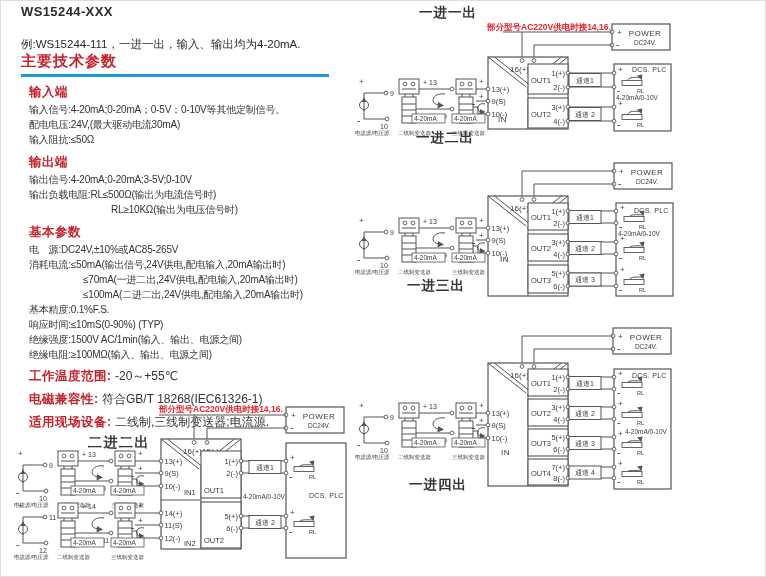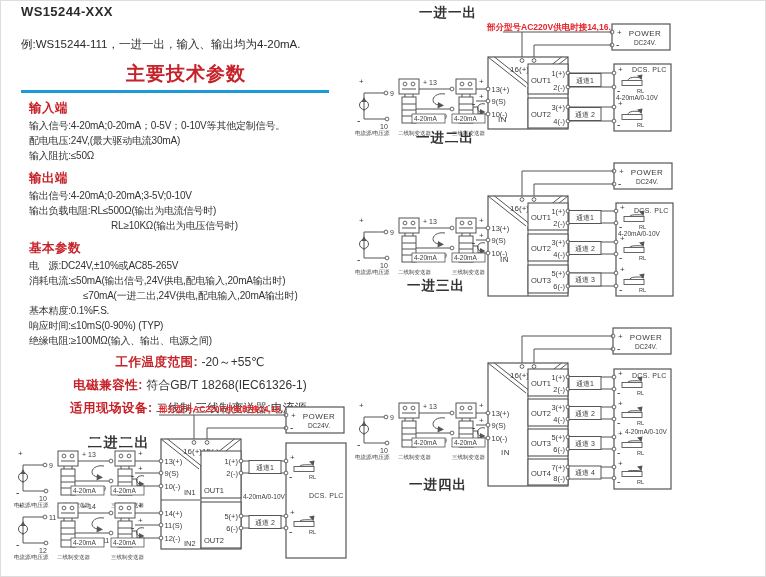--- a/index.html
+++ b/index.html
@@ -4,27 +4,27 @@
 <style>
   html,body{margin:0;padding:0;background:#fff;}
   body{position:relative;width:766px;height:577px;border:1px solid #ddd;box-sizing:border-box;
        font-family:"Liberation Sans","DejaVu Sans",sans-serif;overflow:hidden;}
   svg{position:absolute;font-family:"Liberation Sans","DejaVu Sans",sans-serif;}
   #right-diagrams{left:350px;top:0;}
   #bottom-diagram{left:0;top:400px;}
   .specs{position:absolute;left:20px;top:3px;width:330px;color:#333;}
   .model{font-size:13px;font-weight:600;color:#2b2b2b;letter-spacing:.4px;white-space:nowrap;}
   .example{font-size:11.5px;color:#2b2b2b;margin-top:18px;white-space:nowrap;}
-  .sec-title{font-size:19px;font-weight:700;color:#c62229;margin-top:9px;letter-spacing:1px;text-align:center;}
+  .sec-title{font-size:15px;font-weight:700;color:#c62229;letter-spacing:1px;}
   .rule{height:3px;background:#1b9ad7;margin-top:3px;width:308px;}
   .subhead{font-size:12.5px;font-weight:700;color:#c62229;margin:7px 0 1px 8px;letter-spacing:.5px;white-space:nowrap;}
   .line{font-size:10px;color:#333;margin-left:8px;line-height:15px;white-space:nowrap;letter-spacing:-.2px;}
   .indent1{margin-left:82px;padding-left:8px;}
   .indent2{margin-left:62px;}
-  .extra{margin-top:6px;font-size:12px;margin-left:8px;white-space:nowrap;text-align:center;}
+  .extra{margin-top:6px;font-size:12px;margin-left:8px;white-space:nowrap;}
   .extra .red{color:#c62229;font-weight:700;font-size:12.5px;letter-spacing:.5px;}
 </style>
 </head>
 <body>
 
 <div class="specs">
   <div class="model">WS15244-XXX</div>
   <div class="example">例:WS15244-111，一进一出，输入、输出均为4-20mA.</div>
   <div class="sec-title">主要技术参数</div>
   <div class="rule"></div>
@@ -36,22 +36,24 @@
 
   <div class="subhead">输出端</div>
   <div class="line">输出信号:4-20mA;0-20mA;3-5V;0-10V</div>
   <div class="line">输出负载电阻:RL≤500Ω(输出为电流信号时)</div>
   <div class="line indent1">RL≥10KΩ(输出为电压信号时)</div>
 
   <div class="subhead">基本参数</div>
   <div class="line">电　源:DC24V,±10%或AC85-265V</div>
   <div class="line">消耗电流:≤50mA(输出信号,24V供电,配电输入,20mA输出时)</div>
   <div class="line indent2">≤70mA(一进二出,24V供电,配电输入,20mA输出时)</div>
+  <div class="line indent2">≤100mA(二进二出,24V供电,配电输入,20mA输出时)</div>
   <div class="line">基本精度:0.1%F.S.</div>
   <div class="line">响应时间:≤10mS(0-90%) (TYP)</div>
+  <div class="line">绝缘强度:1500V AC/1min(输入、输出、电源之间)</div>
   <div class="line">绝缘电阻:≥100MΩ(输入、输出、电源之间)</div>
 
   <div class="extra">
     <span class="red">工作温度范围:</span>
     <span>-20～+55℃</span>
   </div>
   <div class="extra">
     <span class="red">电磁兼容性:</span>
     <span>符合GB/T 18268(IEC61326-1)</span>
   </div>

